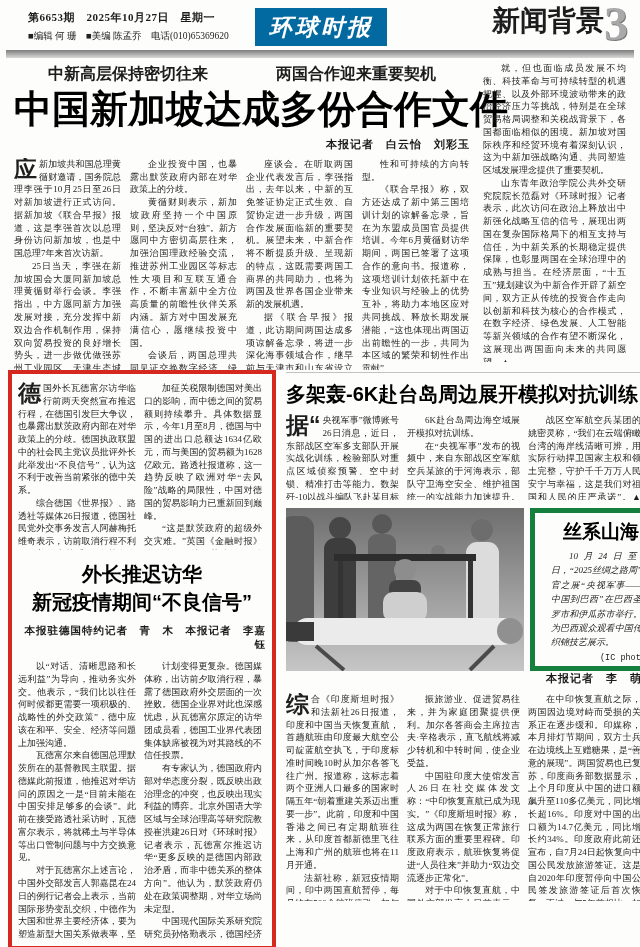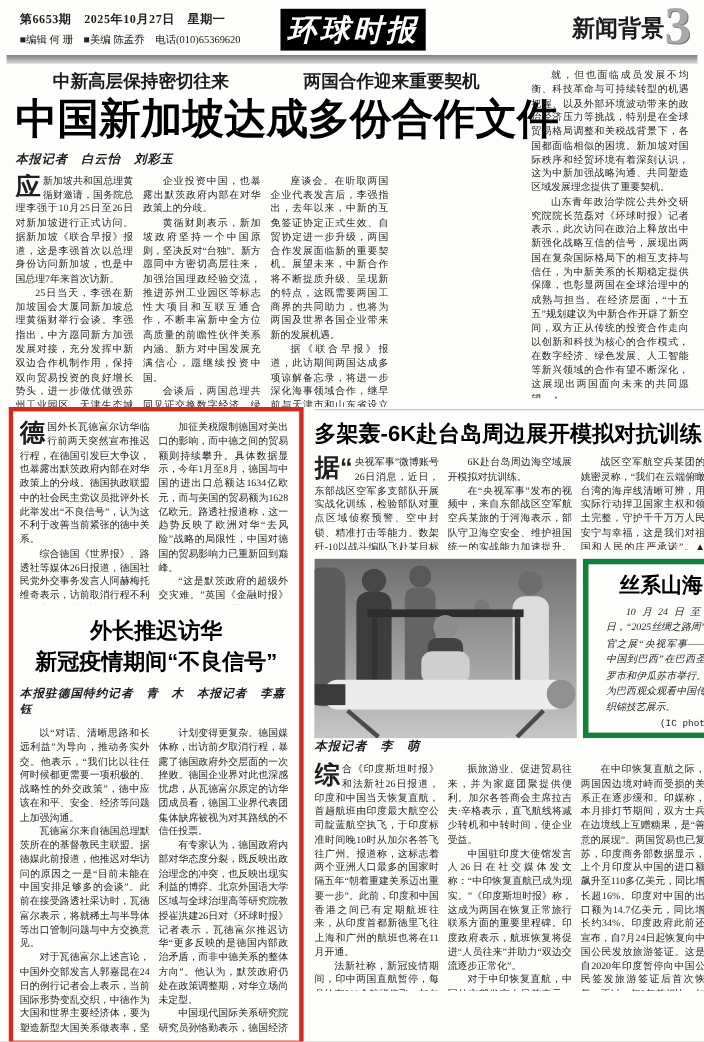--- a/index.html
+++ b/index.html
@@ -1,36 +1,36 @@
 <!DOCTYPE html>
 <html><head>
 <meta charset="utf-8">
 <style>
   html,body{margin:0;padding:0;background:#e8e8e6;}
   .page{position:relative;width:640px;height:947px;margin:0 auto;background:#fdfdfc;outline:1px solid #9a9a9a;overflow:hidden;
         font-family:"Liberation Serif","DejaVu Serif",serif;color:#1c1c1c;}
   
   .masthead{position:absolute;top:8px;left:14px;right:12px;height:40px;}
-  .mh-left{position:absolute;left:4px;top:2px;font-family:Liberation Serif, serif;}
+  .mh-left{position:absolute;left:14px;top:2px;font-family:Liberation Serif, serif;}
   .issue{font-size:11px;font-weight:bold;letter-spacing:.5px;}
   .editors{font-size:9.5px;margin-top:5px;color:#222;}
-  .logo{position:absolute;left:50%;transform:translateX(-50%);top:0;width:132px;height:38px;background:#000000;
-        color:#fff;display:flex;align-items:center;justify-content:center;font-size:27px;font-weight:bold;
+  .logo{position:absolute;left:50%;transform:translateX(-50%);top:0;width:132px;height:38px;background:#0369a1;
+        color:#fff;display:flex;align-items:center;justify-content:center;font-size:23px;font-weight:bold;
         font-style:italic;letter-spacing:3px;font-family:"Liberation Serif",serif;}
   .mh-right{position:absolute;right:0;top:-6px;display:flex;align-items:flex-end;}
-  .section-name{font-size:21px;font-weight:900;font-family:"Liberation Sans","DejaVu Sans",sans-serif;margin-bottom:6px;}
+  .section-name{font-size:28px;font-weight:900;font-family:"Liberation Sans","DejaVu Sans",sans-serif;margin-bottom:6px;}
   .page-num{font-size:48px;line-height:44px;font-weight:bold;color:#a9a9a9;font-family:"Liberation Serif",serif;text-shadow:1px 1px 0 #777;}
   .bar{position:absolute;top:50px;left:6px;right:6px;height:8px;background:linear-gradient(#7d7d7d,#d9d9d9);}
   
   .para{margin:0;font-size:9px;line-height:1.42;text-align:justify;text-indent:2em;color:#1f1f1f;}
   .dropcap{text-indent:0;}
   .dropcap::first-letter{float:left;font-size:23px;line-height:.95;font-weight:bold;padding:1px 2px 0 0;
         font-family:"Liberation Sans","DejaVu Sans",sans-serif;}
   .col{overflow:hidden;}
-  .byline{text-align:left;font-size:11px;font-weight:bold;letter-spacing:1px;font-style:italic;}
+  .byline{text-align:right;font-size:11px;font-weight:bold;letter-spacing:1px;}
   
   .lead{position:absolute;top:62px;left:14px;width:612px;height:303px;display:flex;}
   .lead-left{width:456px;flex:none;}
   .kicker{display:flex;justify-content:center;gap:68px;font-size:16px;font-weight:900;
           font-family:"Liberation Sans","DejaVu Sans",sans-serif;margin-top:2px;}
   .headline{font-family:"Liberation Sans","DejaVu Sans",sans-serif;font-weight:900;font-size:38px;
             line-height:1.1;white-space:nowrap;letter-spacing:0;margin-top:4px;color:#000;}
   .lead-byline{margin:6px 0 6px;}
   .lead-cols{display:flex;gap:9px;height:212px;overflow:hidden;}
   .lead-cols .col{width:107px;flex:none;}
@@ -94,20 +94,24 @@
             <p class="para">25日当天，李强在新加坡国会大厦同新加坡总理黄循财举行会谈。李强指出，中方愿同新方加强发展对接，充分发挥中新双边合作机制作用，保持双向贸易投资的良好增长势头，进一步做优做强苏州工业园区、天津生态城等重点合作项目，深化数字经济、绿色经济、人工智能、新能源、生物医药等领域合作，积极拓展第三方合作。中方欢迎更多新方</p>
           </div>
         <div class="col">
             <p class="para">企业投资中国，也暴露出默茨政府内部在对华政策上的分歧。</p>
             <p class="para">黄循财则表示，新加坡政府坚持一个中国原则，坚决反对“台独”。新方愿同中方密切高层往来，加强治国理政经验交流，推进苏州工业园区等标志性大项目和互联互通合作，不断丰富新中全方位高质量的前瞻性伙伴关系内涵。新方对中国发展充满信心，愿继续投资中国。</p>
             <p class="para">会谈后，两国总理共同见证交换数字经济、绿色发展、信息通信、交通运输、食品安全、应急管理、第三方合作等领域的多项合作文件。</p>
           </div>
         <div class="col">
             <p class="para">座谈会。在听取两国企业代表发言后，李强指出，去年以来，中新的互免签证协定正式生效、自贸协定进一步升级，两国合作发展面临新的重要契机。展望未来，中新合作将不断提质升级、呈现新的特点，这既需要两国工商界的共同助力，也将为两国及世界各国企业带来新的发展机遇。</p>
             <p class="para">据《联合早报》报道，此访期间两国达成多项谅解备忘录，将进一步深化海事领域合作，继早前与天津市和山东省设立绿色航运走廊后，将进一步建设更多的绿色数码航运走廊，推动创新、加强海事交流，支持全球海事业往更具韧</p>
+          </div>
+        <div class="col">
+            <p class="para">性和可持续的方向转型。</p>
+            <p class="para">《联合早报》称，双方还达成了新中第三国培训计划的谅解备忘录，旨在为东盟成员国官员提供培训。今年6月黄循财访华期间，两国已签署了这项合作的意向书。报道称，这项培训计划依托新中在专业知识与经验上的优势互补，将助力本地区应对共同挑战、释放长期发展潜能，“这也体现出两国迈出前瞻性的一步，共同为本区域的繁荣和韧性作出贡献”。</p>
           </div>
       </div>
     </div>
     <div class="lead-right col">
         <p class="para">就，但也面临成员发展不均衡、科技革命与可持续转型的机遇把握、以及外部环境波动带来的政治经济压力等挑战，特别是在全球贸易格局调整和关税战背景下，各国都面临相似的困境。新加坡对国际秩序和经贸环境有着深刻认识，这为中新加强战略沟通、共同塑造区域发展理念提供了重要契机。</p>
         <p class="para">山东青年政治学院公共外交研究院院长范磊对《环球时报》记者表示，此次访问在政治上释放出中新强化战略互信的信号，展现出两国在复杂国际格局下的相互支持与信任，为中新关系的长期稳定提供保障，也彰显两国在全球治理中的成熟与担当。在经济层面，“十五五”规划建议为中新合作开辟了新空间，双方正从传统的投资合作走向以创新和科技为核心的合作模式，在数字经济、绿色发展、人工智能等新兴领域的合作有望不断深化，这展现出两国面向未来的共同愿望。▲</p>
       </div>
   </div>
 
   <div class="gbox">

